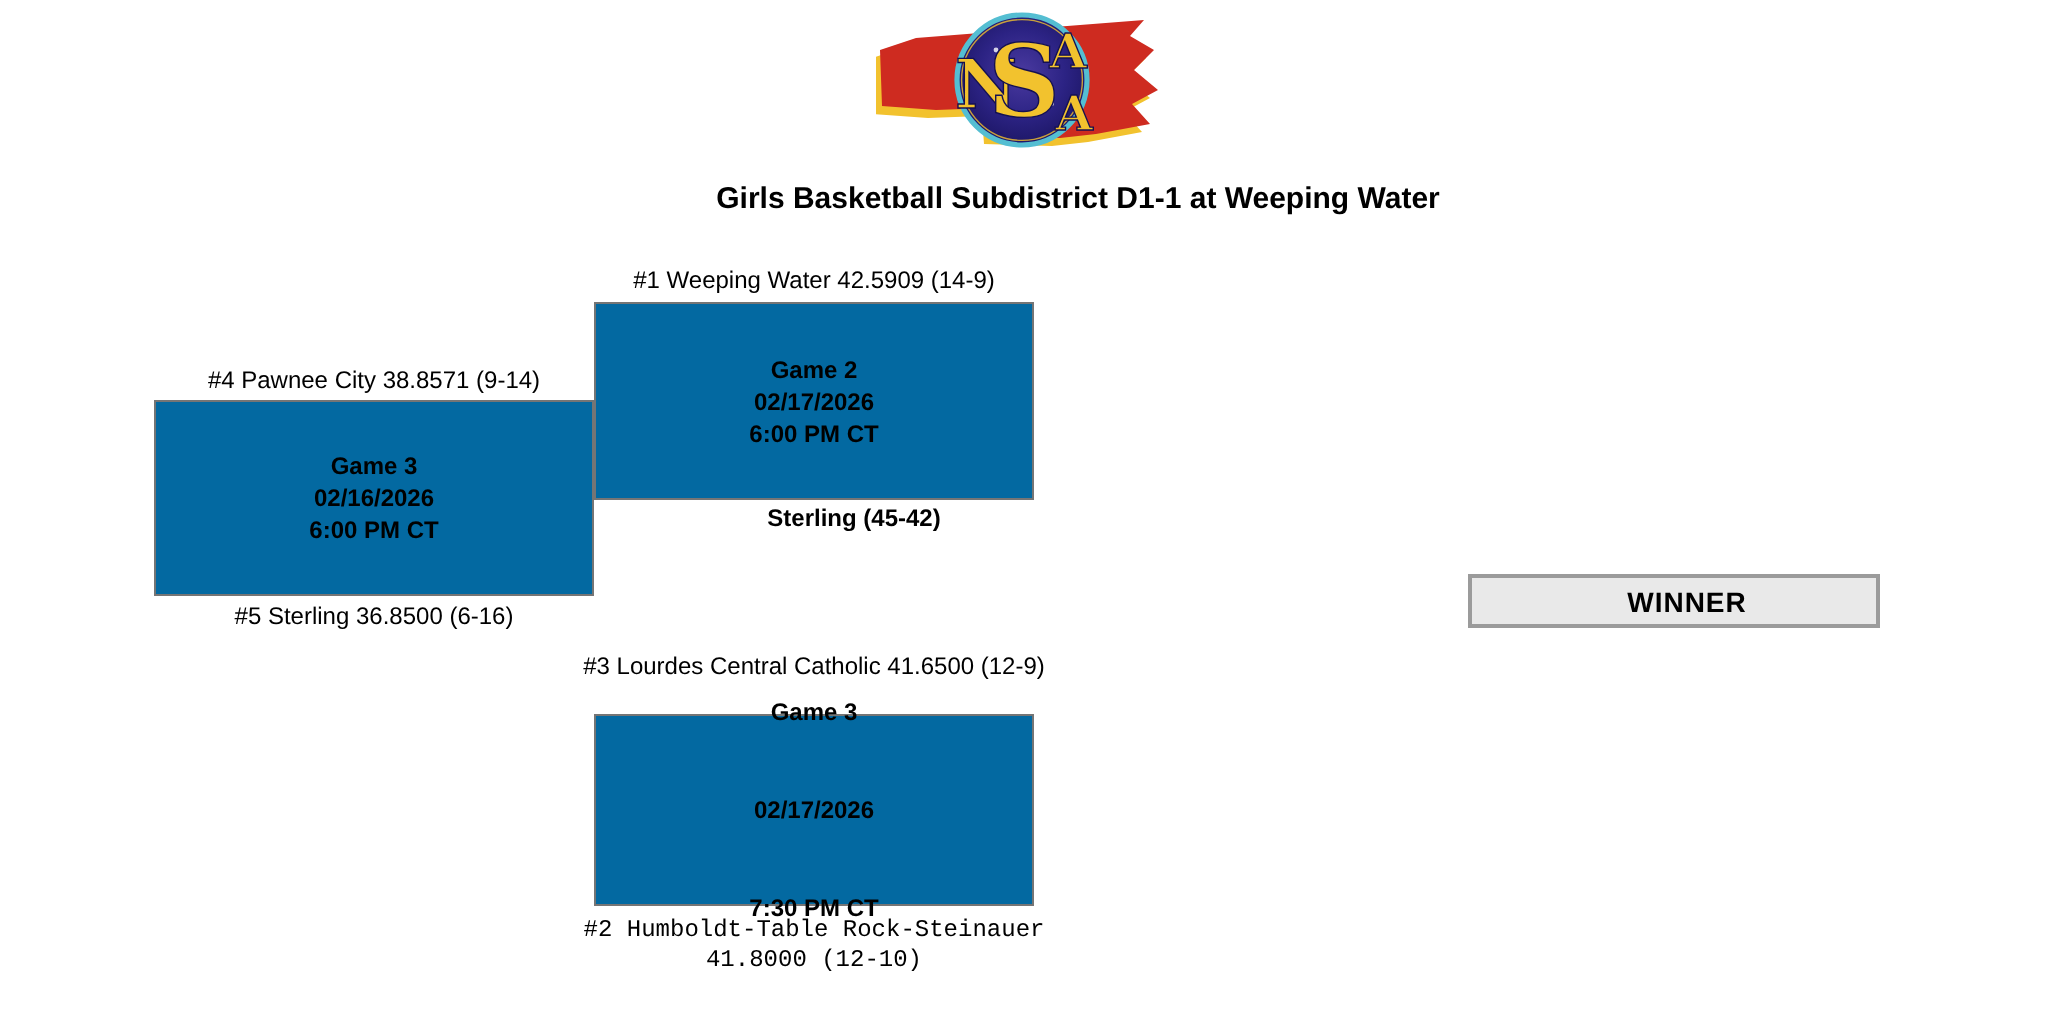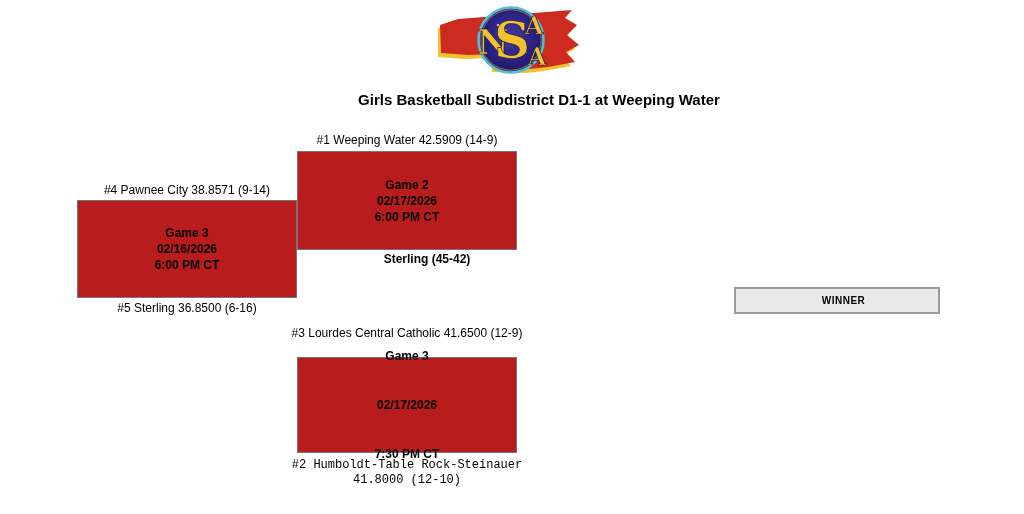--- a/index.html
+++ b/index.html
@@ -18,21 +18,21 @@
   }
 
   .page-title {
     position: absolute; top: 91px; left: 0; width: 1024px;
     text-align: center;
     font-size: 15px; font-weight: bold; padding-left: 27px;
   }
 
   .game-box {
     position: absolute; box-sizing: border-box;
-    background: #b91c1c;
+    background: #0369a1;
     border: 1px solid #757575;
     display: flex; flex-direction: column;
     align-items: center; justify-content: center;
     text-align: center;
     font-size: 12px; font-weight: bold; line-height: 16px;
   }
   .game1 { left: 77px;  top: 200px; width: 220px; height: 98px; }
   .game2 { left: 297px; top: 151px; width: 220px; height: 99px; }
   .game3 { left: 297px; top: 357px; width: 220px; height: 96px; gap: 33px; }
   .game4 { left: 517px; top: 194px; width: 220px; height: 211px; }
@@ -48,21 +48,21 @@
   .lbl-g2-bot { left: 297px; top: 252px; width: 260px; font-weight: bold; }
   .lbl-g3-top { left: 287px; top: 326px; width: 240px; }
   .lbl-g3-bot { left: 287px; top: 458px; width: 240px; font-family: Liberation Mono, monospace; }
 
   .winner-box {
     position: absolute; box-sizing: border-box;
     left: 734px; top: 287px; width: 206px; height: 27px;
     background: #e9e9e9;
     border: 2px solid #9b9b9b;
     display: flex; align-items: center; justify-content: center;
-    font-size: 10px; font-weight: bold; letter-spacing: 0.5px; padding-left: 13px;
+    font-size: 14px; font-weight: bold; letter-spacing: 0.5px; padding-left: 13px;
   }
 
   .logo-letter {
     font-family: "DejaVu Serif", serif;
     font-weight: bold;
     fill: #F2C22E;
     stroke: #141052;
     stroke-width: 0.7px;
   }
 </style>

